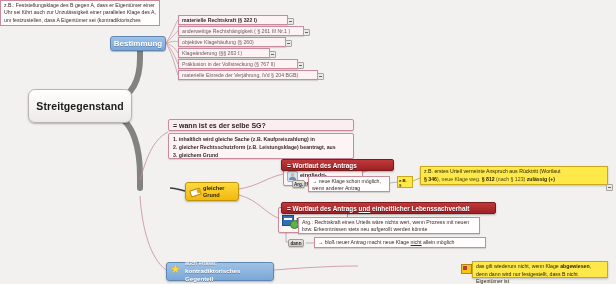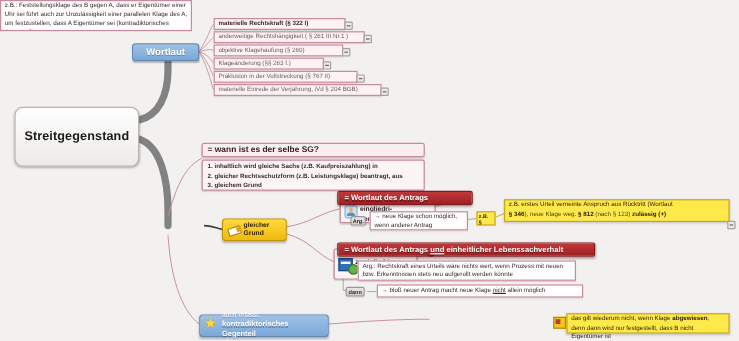--- a/index.html
+++ b/index.html
@@ -10,21 +10,21 @@
     overflow:hidden;
     position:relative;
   }
   #canvas{position:absolute;inset:0;width:616px;height:284px;}
   svg.wires{position:absolute;left:0;top:0;width:616px;height:284px;pointer-events:none;}
 
   .node{position:absolute;box-sizing:border-box;}
 
   
   .root{
-    left:12px;top:89px;width:104px;height:50px;
+    left:28px;top:89px;width:104px;height:34px;
     background:linear-gradient(#ffffff,#eceae7);
     border:1px solid #b9b5ae;border-radius:7px;
     box-shadow:0 1px 2px rgba(0,0,0,.28);
     display:flex;align-items:center;justify-content:center;
     font-size:10.5px;font-weight:bold;color:#1b1b1b;letter-spacing:.1px;
   }
 
   
   .cat{
     background:linear-gradient(#9fc2e6,#7ba7d6);
@@ -238,21 +238,21 @@
     <path d="M274,270 C 300,268 330,266 358,266" stroke="#c98b9a" stroke-width="0.8" fill="none"></path>
 
     <path d="M518,268 C 524,268 528,268 532,268" stroke="#c9a81c" stroke-width="0.8" fill="none"></path>
   </svg>
 
   <div class="node root">
     <span>Streitgegenstand</span>
   </div>
 
   <div class="node cat cat-bedeutung">
-    <span>Wortlaut</span>
+    <span>Bestimmung</span>
   </div>
 
   <div class="node rose" style="left:178px;top:15px;width:110px;">
     <b>materielle Rechtskraft (§ 322 I)</b>
   </div>
   <div class="node rose" style="left:178px;top:26px;width:126px;">
     <span class="dim">anderweitige Rechtshängigkeit ( § 261 III Nr.1 )</span>
   </div>
   <div class="node rose" style="left:178px;top:37px;width:108px;">
     <span class="dim">objektive Klagehäufung (§ 260)</span>

